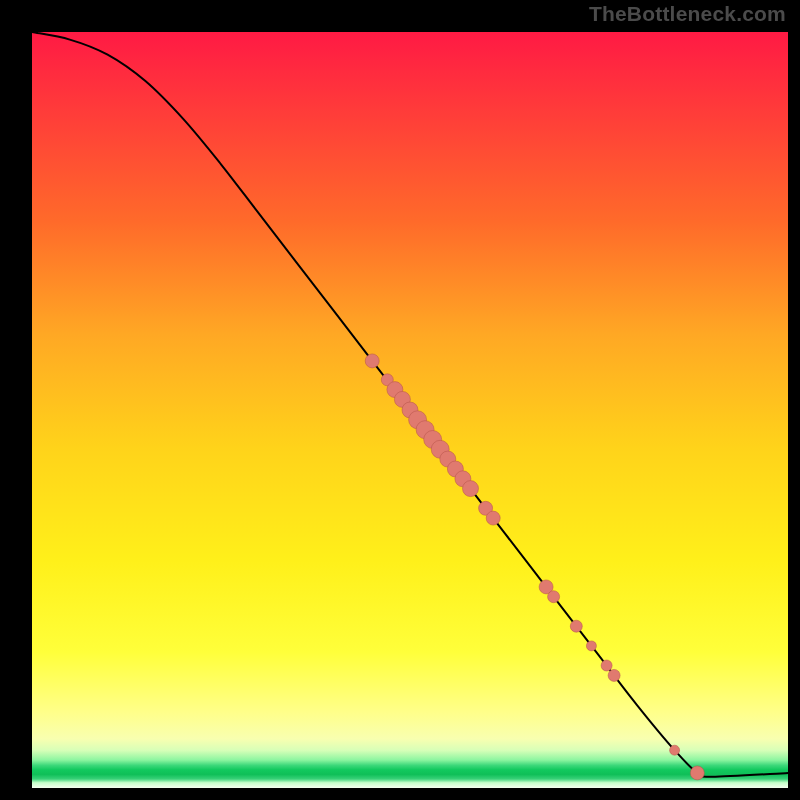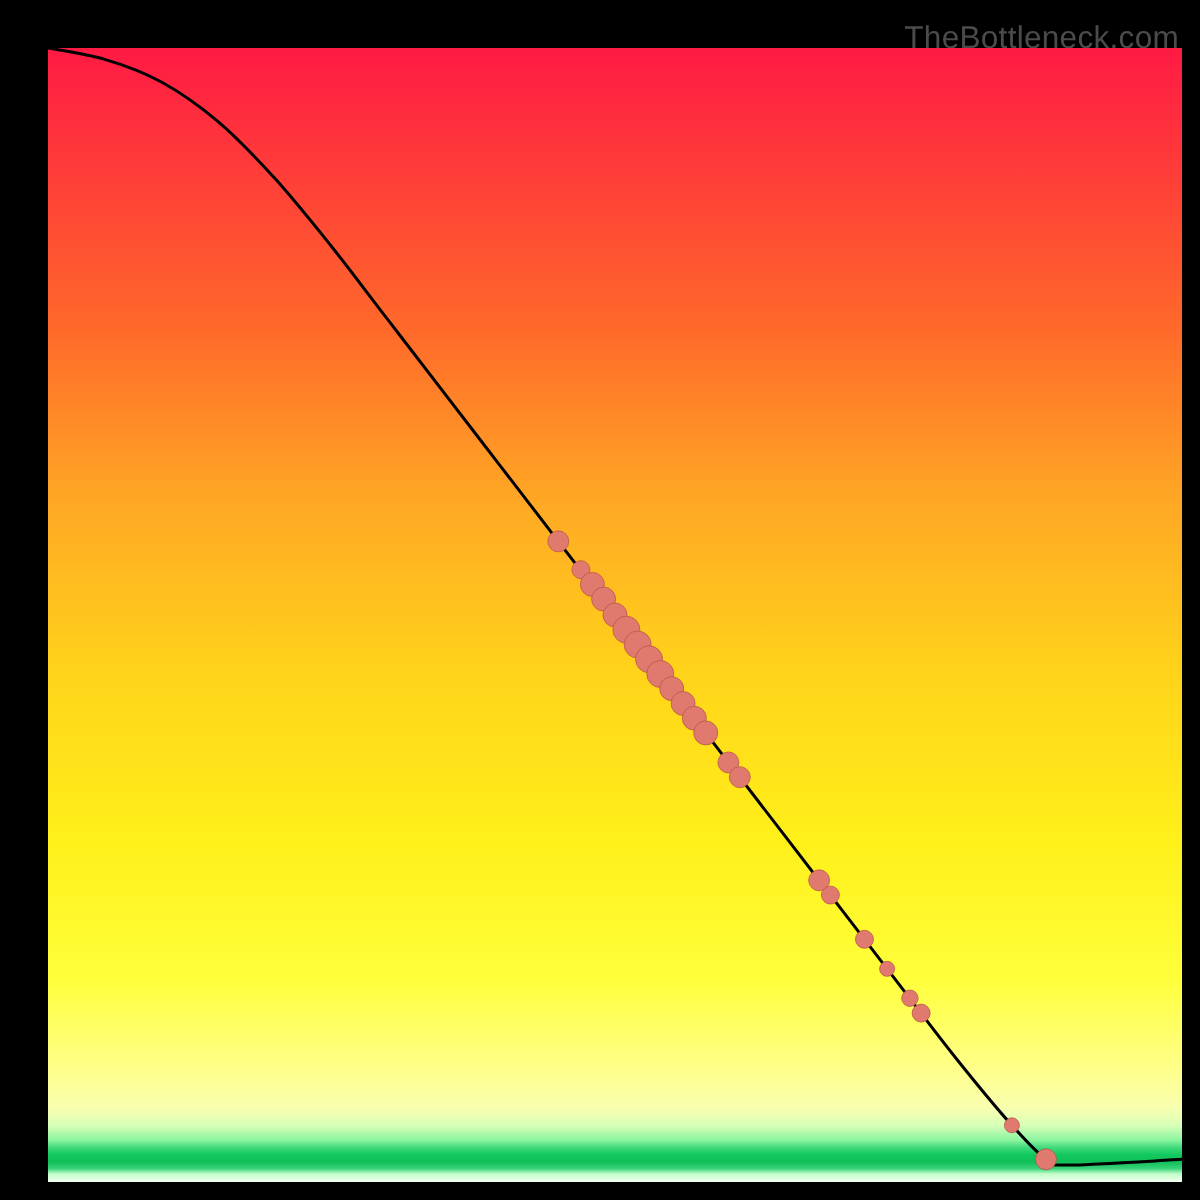--- a/index.html
+++ b/index.html
@@ -44,25 +44,25 @@
       #3cd87a 97.0%,
       #12c95e 97.6%,
       #0fbf58 98.2%,
       #38d178 98.8%,
       #c5ffca 99.3%,
       #f4fff0 100%
     );
   }
   .watermark {
     position: absolute;
-    top: 14px;
+    top: 2px;
     right: 14px;
     color: #4b4b4b;
     font-size: 21px;
-    font-weight: 400;
+    font-weight: 700;
     letter-spacing: 0.2px;
     user-select: none;
   }
   svg.curve {
     position: absolute;
     inset: 0;
   }
   .curve-path {
     fill: none;
     stroke: #000;

